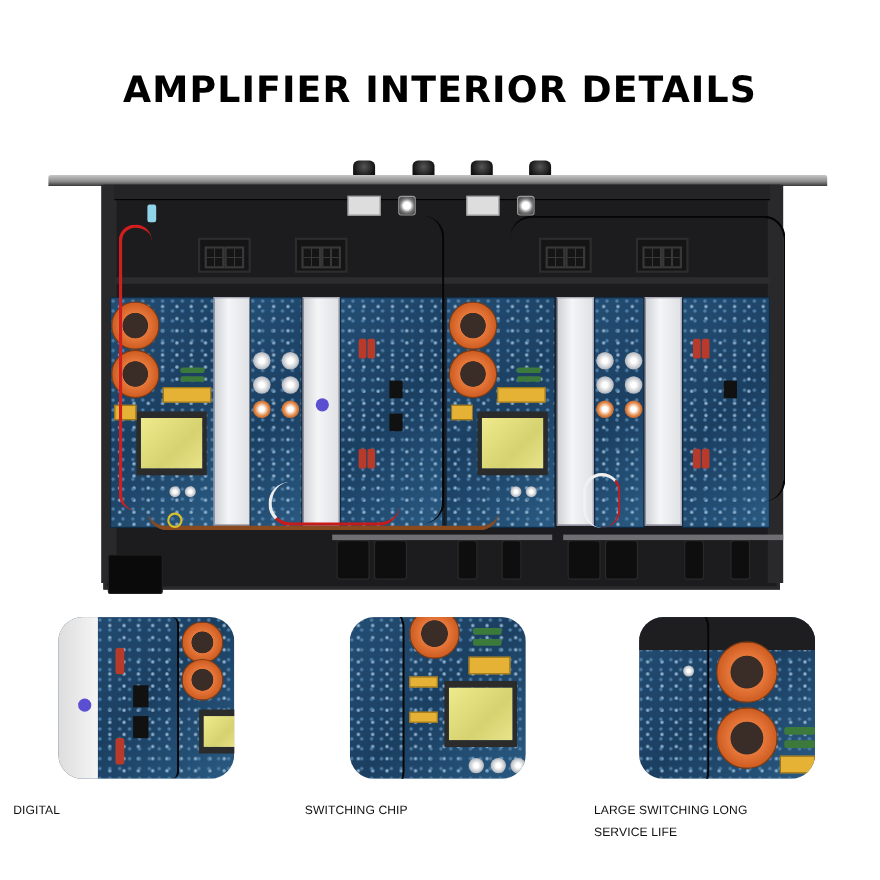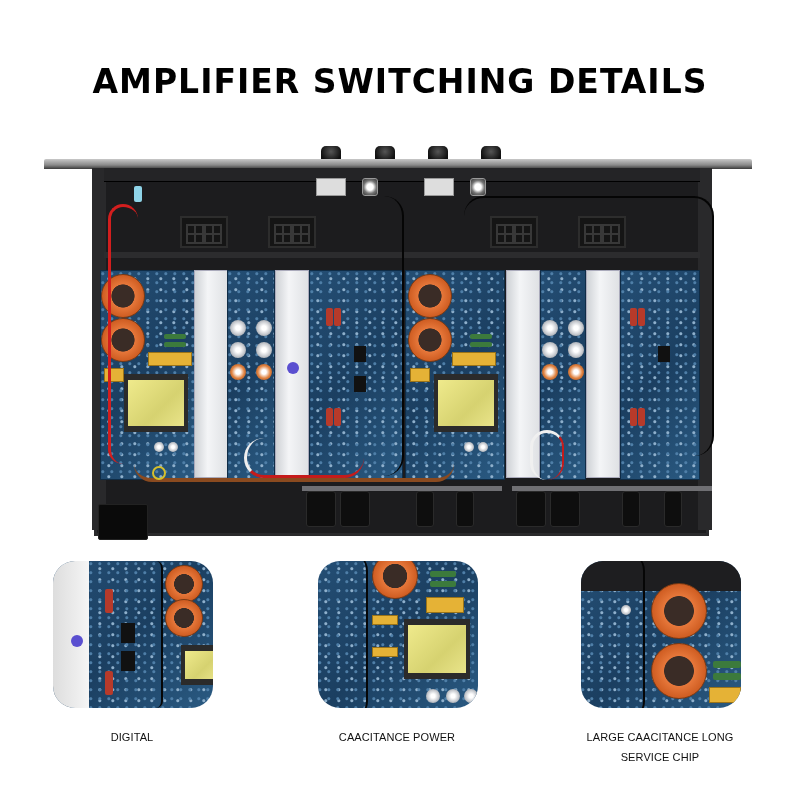--- a/index.html
+++ b/index.html
@@ -88,28 +88,28 @@
   .thumb {
     position: absolute; top: 561px; width: 160px; height: 147px;
     border-radius: 22px; overflow: hidden;
     background:
       radial-gradient(circle at 20% 30%, #4f7fa8 1px, transparent 2px) 0 0/9px 9px,
       radial-gradient(circle at 60% 70%, #8fb0cc 1px, transparent 2px) 0 0/13px 11px,
       linear-gradient(135deg, #244e74, #1b3f61 50%, #2a5a82);
   }
   .thumb .inductor { width: 38px; height: 38px; }
   .caption {
-    position: absolute; top: 727px; width: 240px; text-align: center;
+    position: absolute; top: 727px; width: 240px; 
     font-size: 11px; line-height: 20px; color: #111; letter-spacing: 0.1px;
   }
 </style>
 </head>
 <body>
 
-<div class="title">AMPLIFIER SWITCHING DETAILS</div>
+<div class="title">AMPLIFIER INTERIOR DETAILS</div>
 
 <div class="chassis">
   <div class="knob" style="left:277px"></div>
   <div class="knob" style="left:331px"></div>
   <div class="knob" style="left:384px"></div>
   <div class="knob" style="left:437px"></div>
   <div class="front-lip"></div>
 
   <div class="body"></div>
   <div class="side-wall-l"></div>
@@ -245,18 +245,18 @@
   <div class="resistor-g" style="left:132px;top:112px;width:28px;height:7px"></div>
   <div class="yellow-box" style="left:128px;top:126px;width:32px;height:16px"></div>
   <div class="wire" style="left:20px;top:-10px;width:44px;height:170px;border-right:2px solid #060606"></div>
   <div class="cap" style="left:40px;top:44px;width:10px;height:10px"></div>
 </div>
 
 <div class="caption" style="left:12px">
   <div>DIGITAL</div>
 </div>
 <div class="caption" style="left:277px">
-  <div>CAACITANCE POWER</div>
+  <div>SWITCHING CHIP</div>
 </div>
 <div class="caption" style="left:540px">
-  <div>LARGE CAACITANCE LONG</div>
-  <div>SERVICE CHIP</div>
+  <div>LARGE SWITCHING LONG</div>
+  <div>SERVICE LIFE</div>
 </div>
 
 </body></html>

